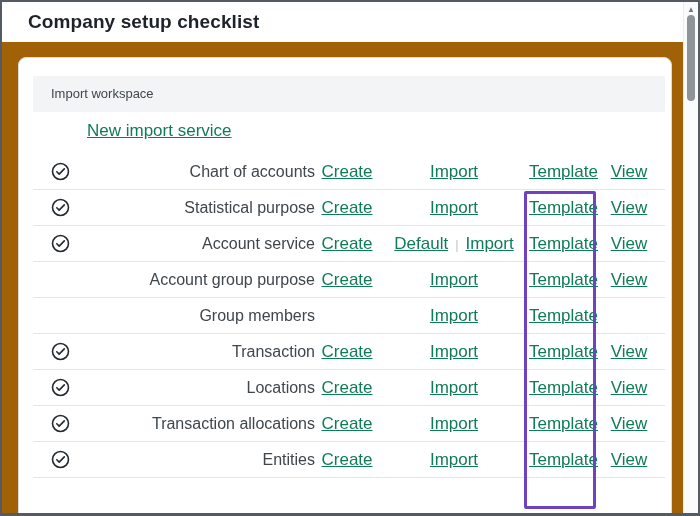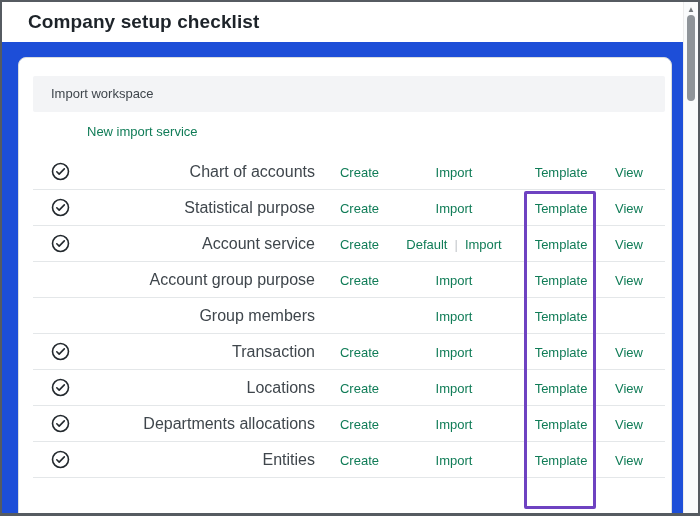--- a/index.html
+++ b/index.html
@@ -2,37 +2,37 @@
 <html style="--link-green: #107c57; --accent-purple: #6e42c1; --check-dark: #23292e;"><head>
 <meta charset="utf-8">
 <style>
   html,body{margin:0;padding:0;}
   body{width:700px;height:516px;overflow:hidden;background:#fff;
        font-family:"Liberation Sans",sans-serif;}
   .window{box-sizing:border-box;width:700px;height:516px;position:relative;
           border:2px solid #565b61;border-bottom-width:3px;background:#fff;}
   .titlebar{height:40px;display:flex;align-items:center;padding-left:26px;background:#fff;}
   .title{font-size:19px;font-weight:700;color:#1d2329;letter-spacing:.1px;}
-  .content{position:absolute;top:40px;left:0;right:0;bottom:0;background:#1d4ed8;overflow:hidden;}
+  .content{position:absolute;top:40px;left:0;right:0;bottom:0;background:#a16207;overflow:hidden;}
   .card{position:absolute;left:16px;top:15px;width:654px;bottom:-12px;background:#fff;
         border:1px solid #d9dcdf;border-radius:8px;box-sizing:border-box;
         padding:0 6px 0 14px;overflow:hidden;}
   .section-bar{height:36px;line-height:36px;background:#f3f4f6;color:#3f464c;
                font-size:13px;padding-left:18px;border-radius:2px;}
   .section-bar.first{margin-top:18px;}
   .link-row{height:38px;display:flex;align-items:center;padding-left:54px;}
-  a.green{color:var(--link-green,#107c57);font-size:13px;cursor:pointer;}
+  a.green{color:var(--link-green,#107c57);font-size:17px;text-decoration:underline;cursor:pointer;}
   .rows{margin-top:4px;}
   .row{display:flex;align-items:center;height:36px;border-bottom:1px solid #e4e7e9;box-sizing:border-box;}
   .cell{flex:0 0 auto;text-align:center;white-space:nowrap;}
   .icon-cell{width:54px;display:flex;justify-content:center;align-items:center;}
   .icon-cell svg{display:block;}
   .unchecked svg{visibility:hidden;}
   .label-cell{flex:1 1 auto;text-align:right;font-size:16px;color:#3f464c;}
-  .create-cell{width:64px;text-align:right;}
+  .create-cell{width:64px;}
   .import-cell{width:150px;}
   .template-cell{width:64px;}
   .view-cell{width:72px;}
   .pipe{color:#c3c7cb;margin:0 7px;font-size:13px;}
   .highlight-box{position:absolute;left:522px;top:189px;width:72px;height:318px;
                  border:3px solid var(--accent-purple,#6e42c1);box-sizing:border-box;
                  border-radius:2px;pointer-events:none;}
   .scrollbar{position:absolute;top:0;right:0;width:14px;height:100%;
              background:#fafbfc;border-left:1px solid #ececec;}
   .sb-arrow{position:absolute;top:3px;left:0;width:14px;text-align:center;
@@ -207,21 +207,21 @@
       <a class="green">View</a>
     </span>
   </div>
           <div class="row">
     <span class="cell icon-cell">
       <svg width="19" height="19" viewBox="0 0 20 20">
         <circle cx="10" cy="10" r="8.4" fill="none" stroke="#23292e" stroke-width="1.7"></circle>
         <path d="M6.1 10.3l2.5 2.5L14 7.3" fill="none" stroke="#23292e" stroke-width="1.7" stroke-linecap="round" stroke-linejoin="round"></path>
       </svg>
     </span>
-    <span class="cell label-cell">Departments allocations</span>
+    <span class="cell label-cell">Transaction allocations</span>
     <span class="cell create-cell">
       <a class="green">Create</a>
     </span>
     <span class="cell import-cell">
       <a class="green">Import</a>
     </span>
     <span class="cell template-cell">
       <a class="green">Template</a>
     </span>
     <span class="cell view-cell">

